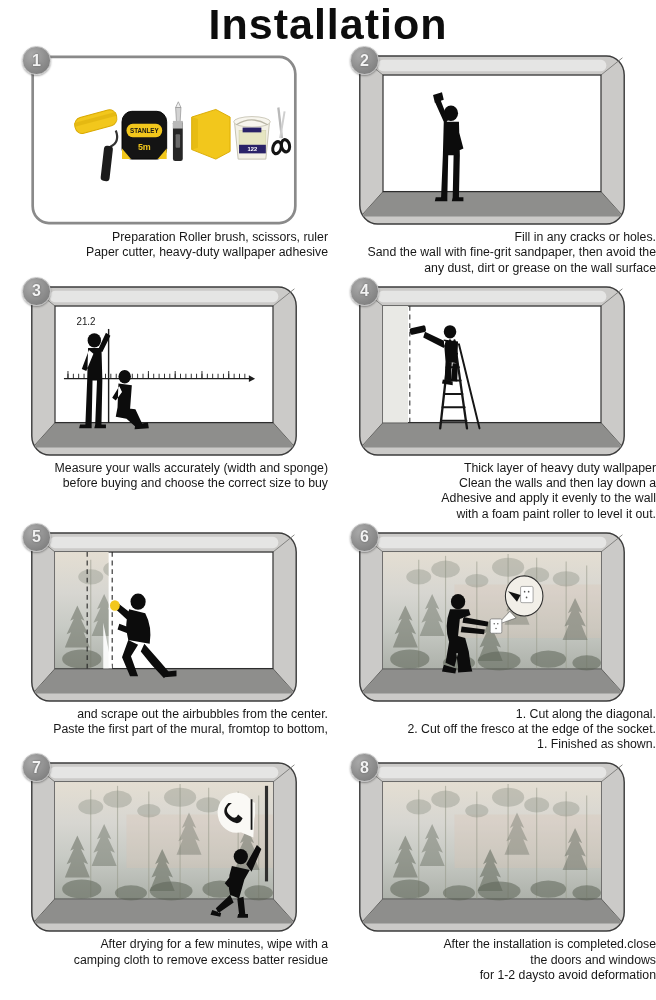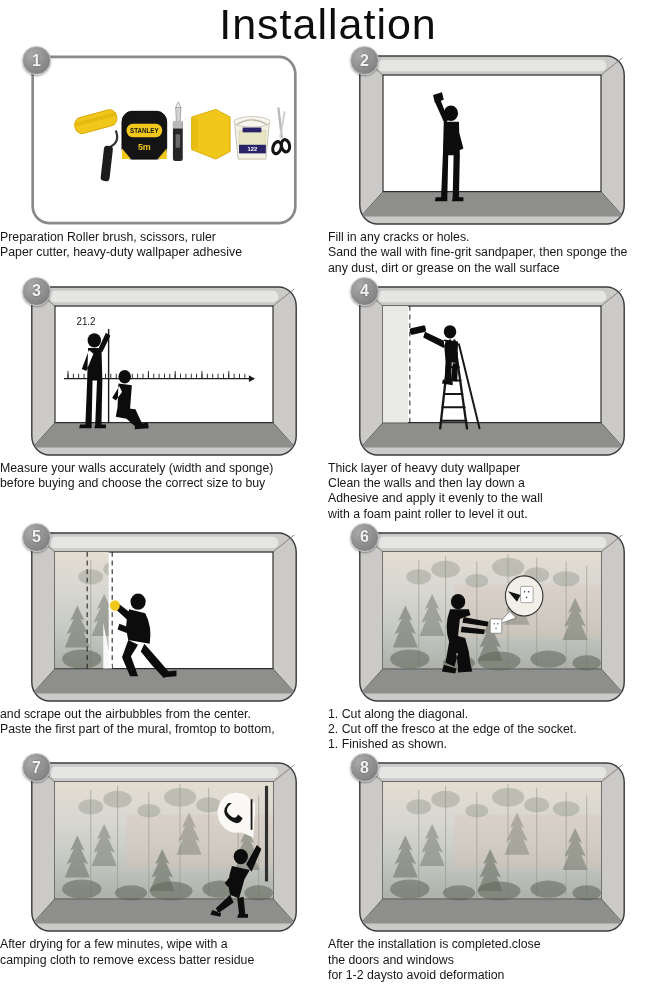--- a/index.html
+++ b/index.html
@@ -1,29 +1,29 @@
 <!DOCTYPE html>
 <html><head>
 <meta charset="utf-8">
 <style>
   html,body{margin:0;padding:0;background:#fff;}
   body{width:656px;min-height:1000px;font-family:"Liberation Sans",sans-serif;color:#1b1b1b;}
   .page{width:656px;overflow:hidden;}
-  .title{text-align:center;font-size:43px;font-weight:400;letter-spacing:1px;color:#0d0d0d;line-height:1.05;margin-top:2px;}
+  .title{text-align:center;font-size:43px;font-weight:700;letter-spacing:1px;color:#0d0d0d;line-height:1.05;margin-top:2px;}
   .grid{display:grid;grid-template-columns:328px 328px;}
   .cell{position:relative;padding-top:7px;padding-bottom:2px;}
   .panel-wrap{position:relative;width:268px;margin:0 auto;}
   .badge{position:absolute;left:-8px;top:-8px;width:27px;height:27px;border-radius:50%;
     background:radial-gradient(circle at 35% 30%,#ababab,#747474);
     border:1.5px solid #c2c2c2;box-shadow:0 1px 2px rgba(0,0,0,.35);
     display:flex;align-items:center;justify-content:center;
     color:#f2f2f2;font-size:16px;font-weight:bold;z-index:3;
     text-shadow:0 0 2px #555;}
   .panel{display:block;width:268px;height:172px;}
-  .caption{margin-top:4px;text-align:left;font-size:12.3px;line-height:1.24;color:#171717;}
+  .caption{margin-top:4px;text-align:right;font-size:12.3px;line-height:1.24;color:#171717;margin-left:24px;}
   .cline{white-space:nowrap;}
   svg text{font-family:"Liberation Sans",sans-serif;}
   .defs-holder{position:absolute;width:0;height:0;overflow:hidden;}
 </style>
 </head>
 <body>
 
 <svg class="defs-holder" aria-hidden="true">
   <defs>
     <clipPath id="frameClip">
@@ -167,21 +167,21 @@
         <svg class="panel" viewBox="0 0 300 180" preserveAspectRatio="none">
           <use href="#roomFrame"></use>
           <g fill="#0c0c0c">
             <circle cx="104" cy="62" r="8"></circle>
             <path d="M96,71 L113,71 L114,106 L95,106 Z M97,73 L86,50 L92,47 L101,69 Z M84,43 L94,40 L96,48 L86,51 Z M111,74 L118,99 L113,101 L106,79 Z M95,106 L101,106 L100,150 L93,150 Z M107,106 L114,106 L113,150 L106,150 Z M87,150 L100,150 L100,154 L86,154 Z M106,150 L118,150 L118,154 L105,154 Z"></path>
           </g>
         </svg>
       </div>
       <div class="caption">
         <div class="cline">Fill in any cracks or holes.</div>
-        <div class="cline">Sand the wall with fine-grit sandpaper, then sponge the</div>
+        <div class="cline">Sand the wall with fine-grit sandpaper, then avoid the</div>
         <div class="cline">any dust, dirt or grease on the wall surface</div>
       </div>
     </div>
 
     <div class="cell">
       <div class="panel-wrap">
         <div class="badge">
             <span>3</span>
           </div>
         <svg class="panel" viewBox="0 0 300 180" preserveAspectRatio="none">

